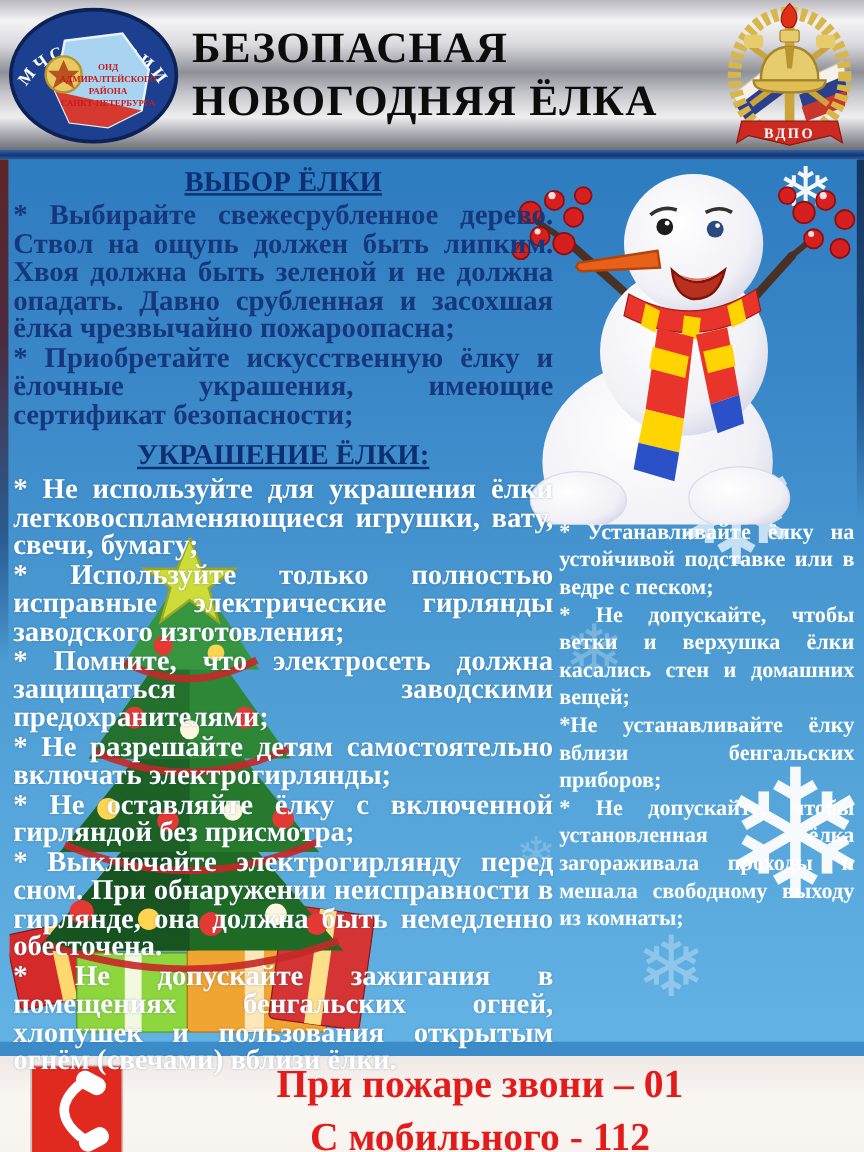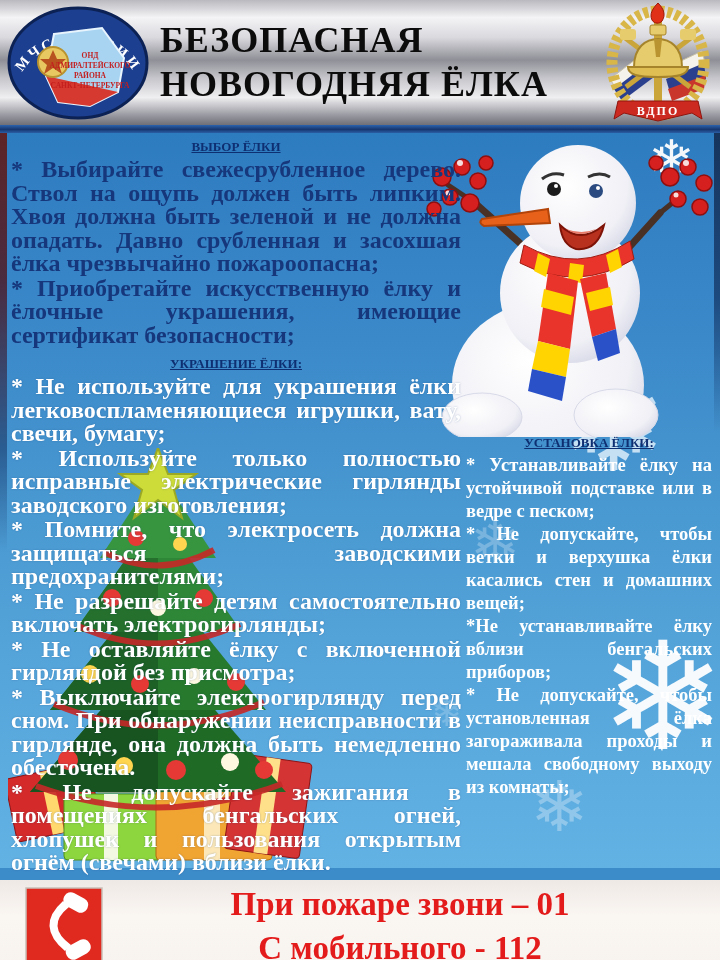--- a/index.html
+++ b/index.html
@@ -41,21 +41,21 @@
   
   .col-left{
     position:absolute;left:10px;top:4px;width:452px;z-index:3;
     font-weight:bold;text-align:justify;
   }
   .col-right{
     position:absolute;left:466px;top:300px;width:246px;z-index:3;
     font-weight:bold;text-align:justify;
   }
   .sec-head{
-    margin:2px 0 3px 0;text-align:center;font-size:13px;color:#0e2f72;
+    margin:2px 0 3px 0;text-align:center;font-size:24px;color:#0e2f72;
     text-decoration:underline;font-weight:bold;
   }
   .col-left p{margin:1px;font-size:24px;line-height:23.5px;color:#16377c;}
   .col-left .white p, .col-right p{color:#ffffff;}
   .col-right p{margin:0;font-size:18.5px;line-height:23px;}
   .col-left .white p{text-shadow:0 0 2px rgba(20,60,120,.35);}
   .art{position:absolute;z-index:2;}
   
   .footer{
     position:absolute;top:868px;left:0;width:720px;height:120px;
@@ -278,21 +278,20 @@
         <p>* Используйте только полностью исправные электрические гирлянды заводского изготовления;</p>
         <p>* Помните, что электросеть должна защищаться заводскими предохранителями;</p>
         <p>* Не разрешайте детям самостоятельно включать электрогирлянды;</p>
         <p>* Не оставляйте ёлку с включенной гирляндой без присмотра;</p>
         <p>* Выключайте электрогирлянду перед сном. При обнаружении неисправности в гирлянде, она должна быть немедленно обесточена.</p>
         <p>* Не допускайте зажигания в помещениях бенгальских огней, хлопушек и пользования открытым огнём (свечами) вблизи ёлки.</p>
       </div>
     </section>
 
     <section class="col-right">
-      <h2 class="sec-head">УСТАНОВКА ЁЛКИ:</h2>
       <p>* Устанавливайте ёлку на устойчивой подставке или в ведре с песком;</p>
       <p>* Не допускайте, чтобы ветки и верхушка ёлки касались стен и домашних вещей;</p>
       <p>*Не устанавливайте ёлку вблизи бенгальских приборов;</p>
       <p>* Не допускайте, чтобы установленная ёлка загораживала проходы и мешала свободному выходу из комнаты;</p>
     </section>
   </div>
 
   <div class="footer">
     <svg class="phone-box" width="78" height="78" viewBox="0 0 78 78">
       <rect x="1" y="1" width="76" height="76" fill="#e02a20" stroke="#c8c0b8" stroke-width="1.5"></rect>

